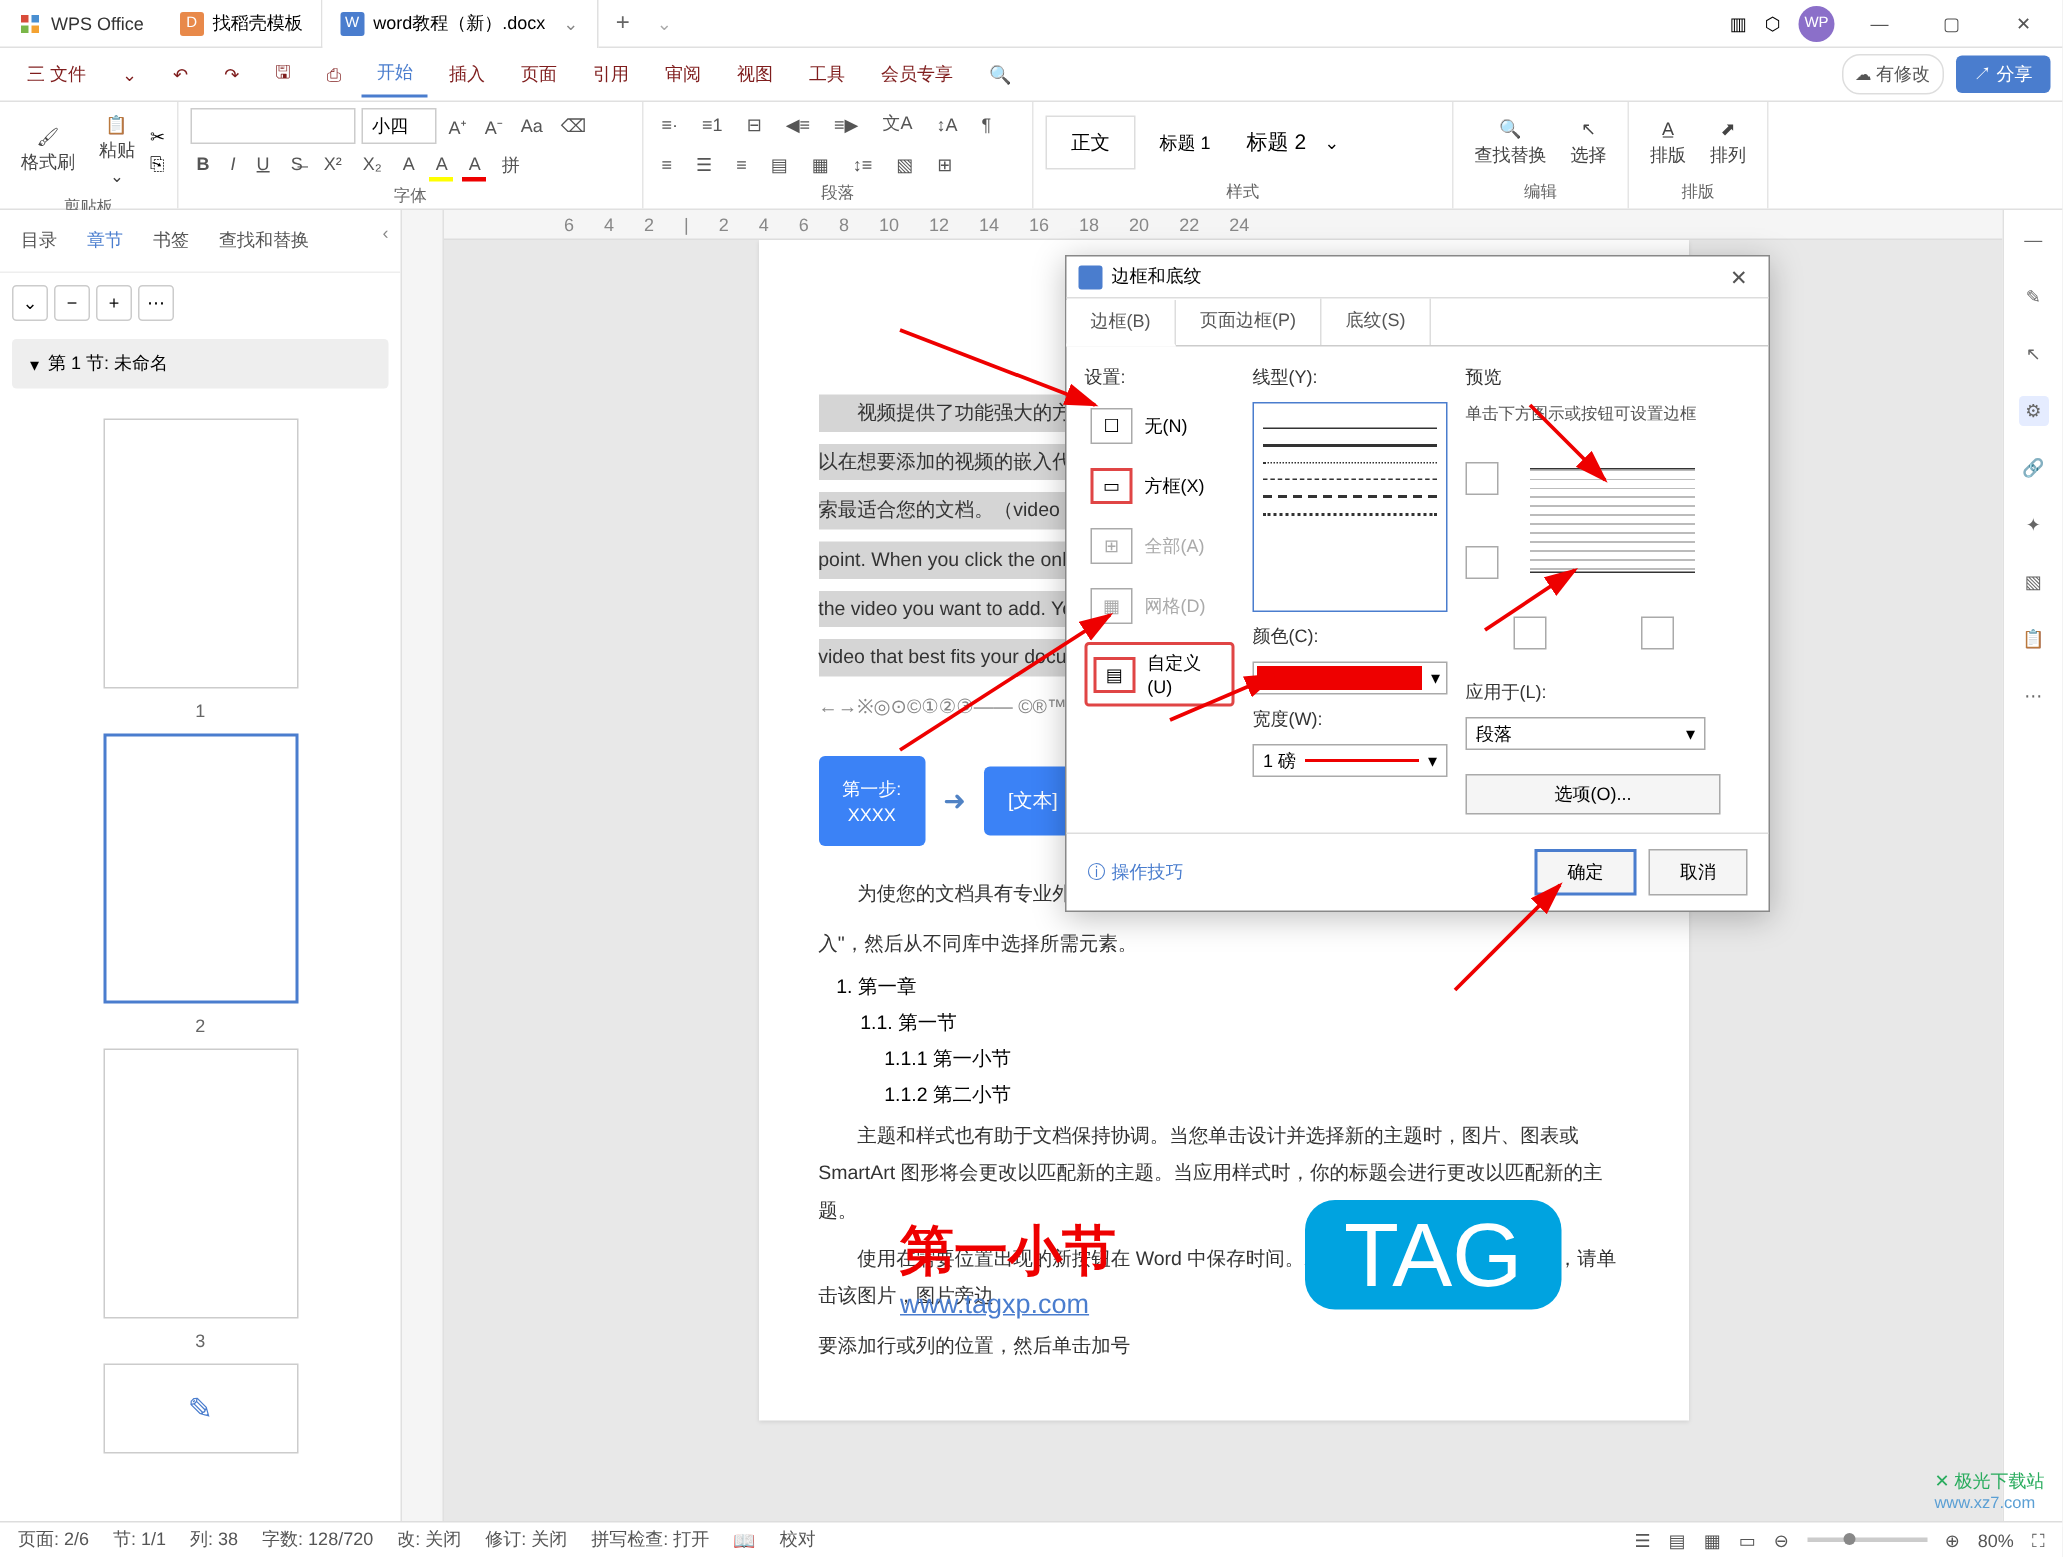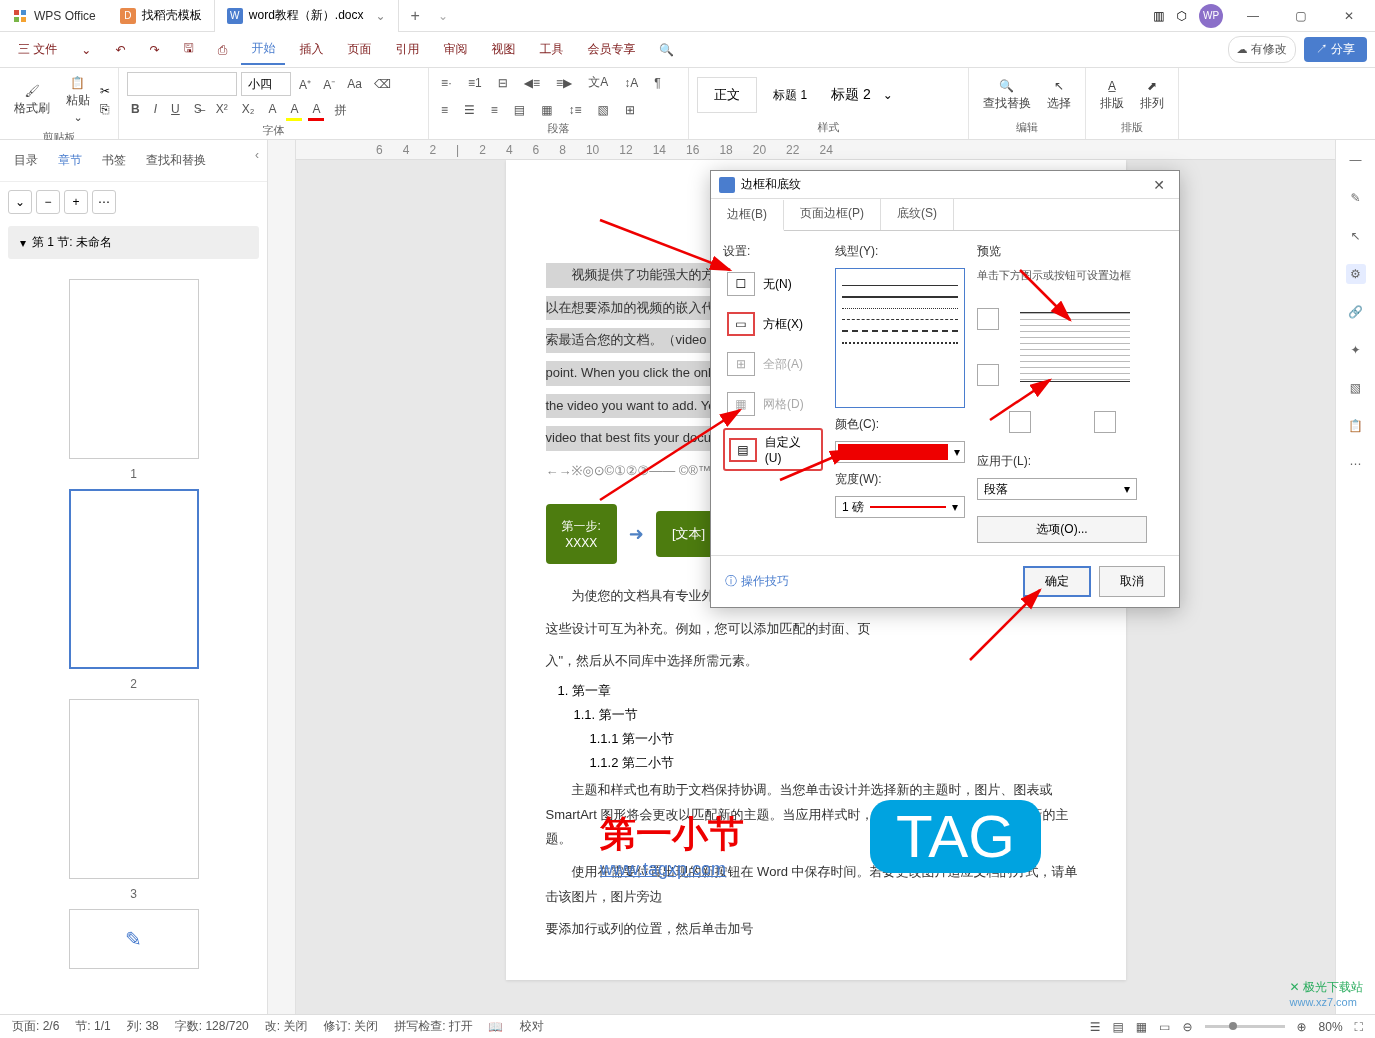--- a/index.html
+++ b/index.html
@@ -44,21 +44,21 @@
 .thumb-num{text-align:center;color:#666;margin-top:4px;}
 .ruler-area{width:28px;background:#f5f5f5;border-right:1px solid #e0e0e0;}
 .doc-area{flex:1;background:#e8e8e8;overflow:auto;position:relative;}
 .ruler{height:20px;background:#f5f5f5;border-bottom:1px solid #ddd;position:relative;font-size:9px;color:#888;display:flex;align-items:center;padding-left:80px;gap:20px;}
 .page{width:620px;background:#fff;margin:0 auto 20px;padding:30px 40px;min-height:700px;box-shadow:0 1px 3px rgba(0,0,0,0.1);}
 .doc-title{text-align:center;font-weight:bold;font-size:15px;margin-bottom:20px;}
 .doc-subtitle{text-align:center;font-size:13px;margin-bottom:16px;}
 .doc-p{font-size:13px;line-height:1.9;color:#333;margin-bottom:8px;text-indent:2em;}
 .doc-p.hl{background:#d5d5d5;}
 .flow-boxes{display:flex;gap:12px;align-items:center;margin:20px 0;}
-.flow-box{background:#4d7c0f;color:#fff;padding:14px 16px;border-radius:4px;text-align:center;font-size:13px;}
+.flow-box{background:#3b82f6;color:#fff;padding:14px 16px;border-radius:4px;text-align:center;font-size:13px;}
 .flow-arrow{color:#5082c4;font-size:18px;}
 .doc-li{font-size:13px;margin:6px 0;margin-left:12px;}
 .right-rail{width:40px;background:#fff;border-left:1px solid #e0e0e0;display:flex;flex-direction:column;align-items:center;padding-top:10px;gap:18px;}
 .rail-icon{width:20px;height:20px;color:#666;display:flex;align-items:center;justify-content:center;}
 .rail-icon.active{background:#e5ecff;border-radius:3px;}
 .statusbar{position:absolute;bottom:0;left:0;right:0;height:24px;background:#fff;border-top:1px solid #ddd;display:flex;align-items:center;padding:0 12px;font-size:11px;color:#555;gap:16px;}
 .status-right{margin-left:auto;display:flex;align-items:center;gap:12px;}
 
 .dialog{position:absolute;left:710px;top:170px;width:470px;background:#fff;border:1px solid #888;box-shadow:0 4px 20px rgba(0,0,0,0.25);}
 .dlg-title{height:28px;display:flex;align-items:center;padding:0 8px;border-bottom:1px solid #ddd;}
@@ -315,21 +315,20 @@
       <p class="doc-p hl" style="text-indent:0;">video that best fits your document.）</p>
       <p class="doc-p" style="text-indent:0;color:#888;">←→※◎⊙©①②③——  ©®™</p>
       <div class="flow-boxes">
         <div class="flow-box"><span>第一步:</span><br><span>XXXX</span></div>
         <span class="flow-arrow">➜</span>
         <div class="flow-box">[文本]</div>
         <span class="flow-arrow">➜</span>
         <div class="flow-box">[文本]</div>
       </div>
       <p class="doc-p">为使您的文档具有专业外观，Word 提供了页眉、页脚</p>
-      <p class="doc-p" style="text-indent:0;">这些设计可互为补充。例如，您可以添加匹配的封面、页</p>
       <p class="doc-p" style="text-indent:0;">入"，然后从不同库中选择所需元素。</p>
       <div class="doc-li">1. 第一章</div>
       <div class="doc-li" style="margin-left:28px;">1.1. 第一节</div>
       <div class="doc-li" style="margin-left:44px;">1.1.1 第一小节</div>
       <div class="doc-li" style="margin-left:44px;">1.1.2 第二小节</div>
       <p class="doc-p">主题和样式也有助于文档保持协调。当您单击设计并选择新的主题时，图片、图表或 SmartArt 图形将会更改以匹配新的主题。当应用样式时，你的标题会进行更改以匹配新的主题。</p>
       <p class="doc-p">使用在需要位置出现的新按钮在 Word 中保存时间。若要更改图片适应文档的方式，请单击该图片，图片旁边</p>
       <p class="doc-p" style="text-indent:0;">要添加行或列的位置，然后单击加号</p>
     </div>
   </div>

